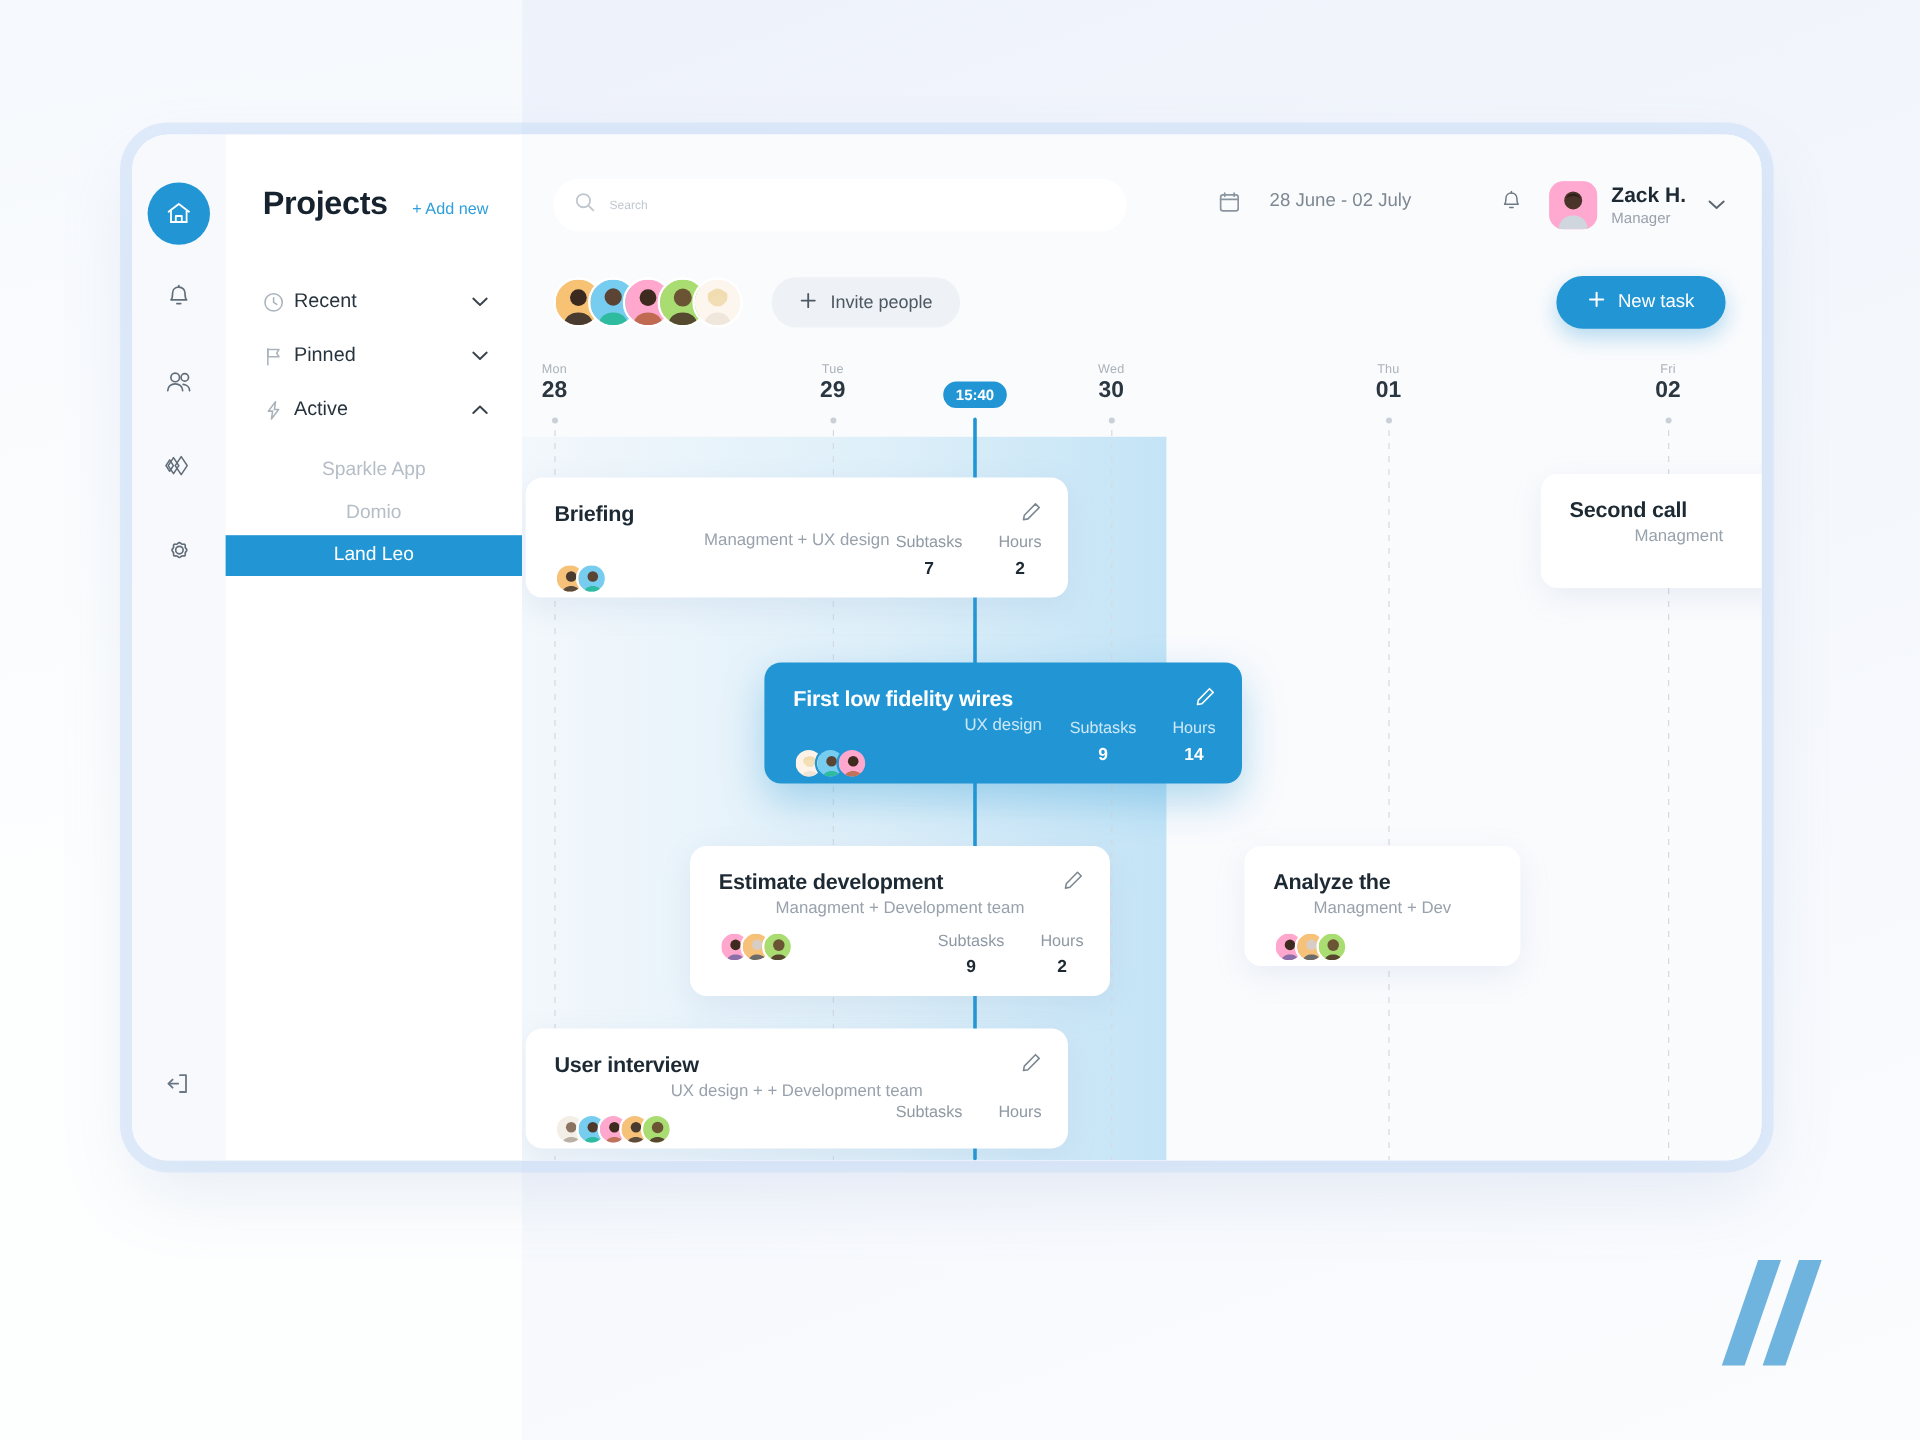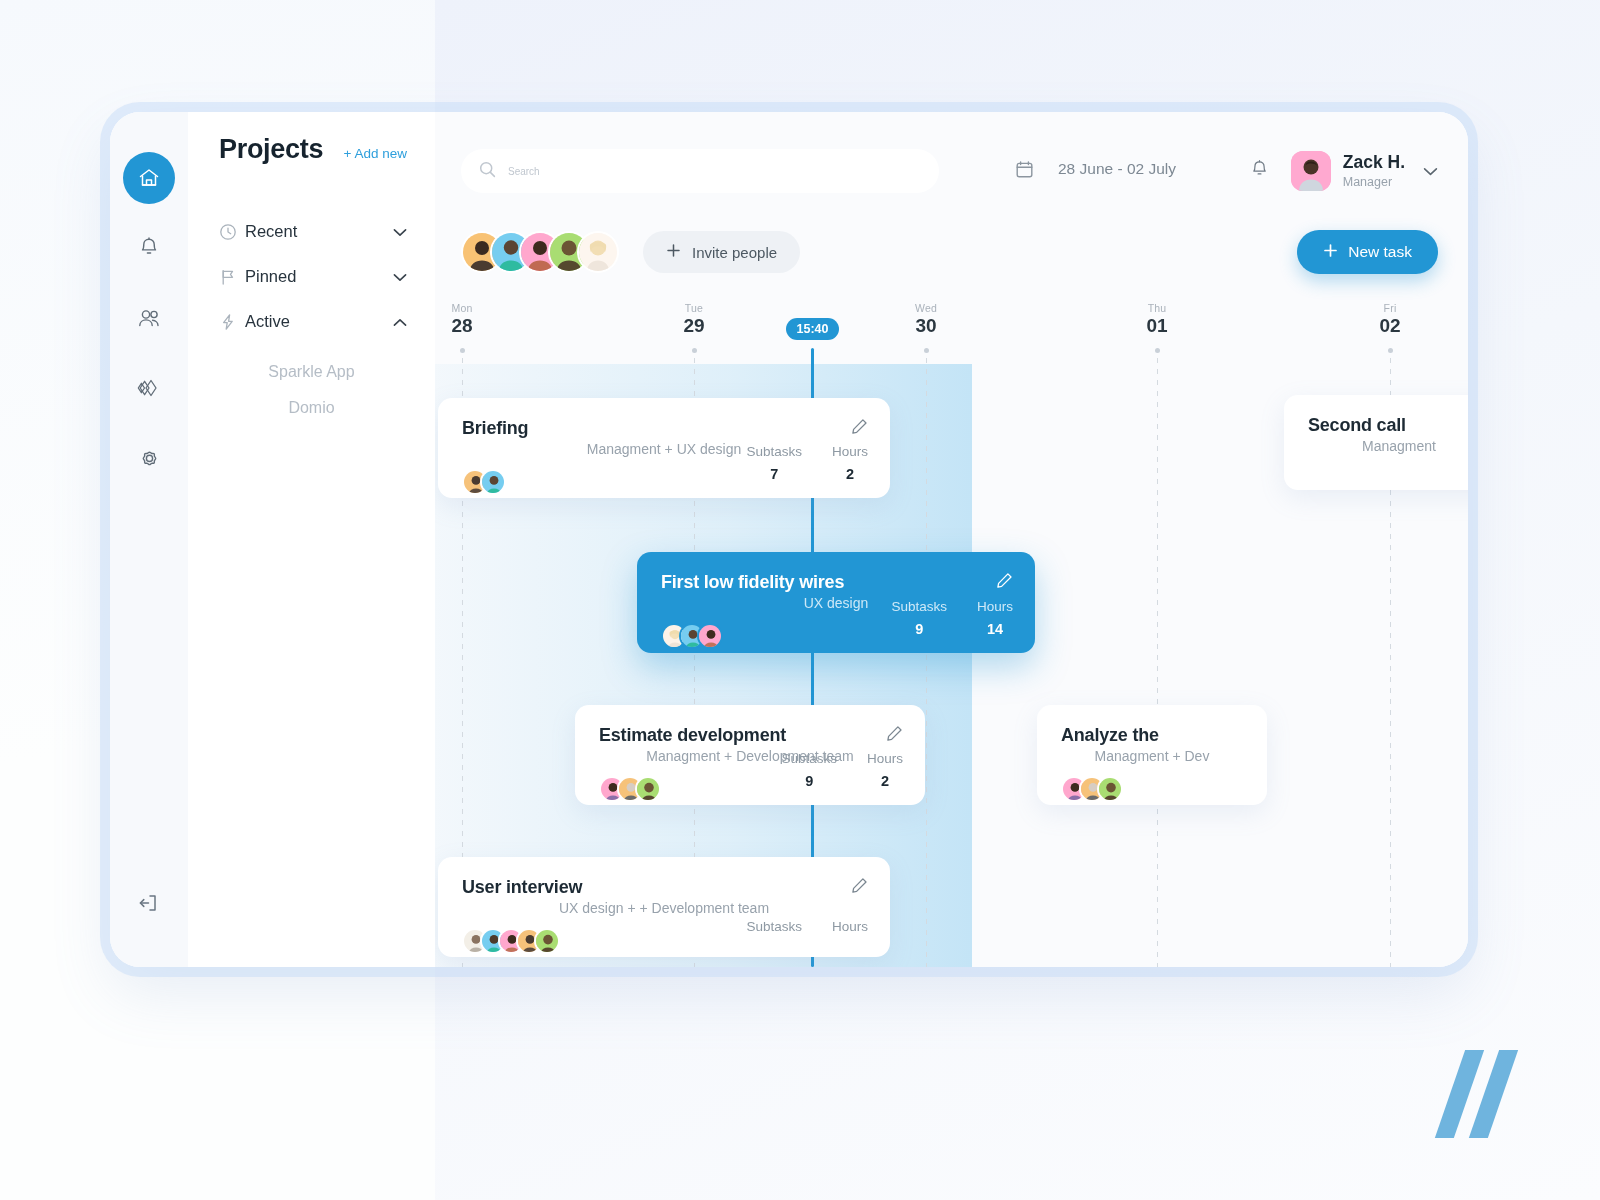--- a/index.html
+++ b/index.html
@@ -29,21 +29,21 @@
   .rail { width:78px; background:#f7f9fc; display:flex; flex-direction:column;
           align-items:center; padding-top:40px; flex:0 0 78px; position:relative; }
   .rail-btn { width:52px; height:52px; border-radius:50%; display:flex; align-items:center;
               justify-content:center; margin-bottom:18px; cursor:pointer; }
   .rail-btn.active { background:#2296d4; }
   .rail-btn svg { display:block; }
   .rail-logout { position:absolute; bottom:40px; left:50%; transform:translateX(-50%);
                  width:44px; height:44px; display:flex; align-items:center; justify-content:center; cursor:pointer; }
 
   
-  .projects { width:247px; flex:0 0 247px; background:#ffffff; padding-top:22px; position:relative; }
+  .projects { width:247px; flex:0 0 247px; background:#ffffff; padding-top:42px; position:relative; }
   .proj-head { display:flex; align-items:baseline; padding:0 28px 0 31px; }
   .proj-title { font-size:27px; font-weight:bold; color:#16232e; letter-spacing:-0.3px; }
   .proj-add { margin-left:auto; font-size:13.5px; color:#2e9fdc; cursor:pointer; }
   .nav { margin-top:44px; }
   .nav-row { display:flex; align-items:center; height:45px; padding:0 28px 0 31px; cursor:pointer; }
   .nav-row .ico { width:26px; display:flex; align-items:center; }
   .nav-lbl { font-size:16.5px; color:#27333d; font-weight:500; }
   .chev { margin-left:auto; }
   .sub-item { height:36px; display:flex; align-items:center; justify-content:center;
               font-size:16px; color:#b5bdc6; cursor:pointer; }
@@ -246,20 +246,21 @@
           <span class="chev">
             <svg width="14" height="9" viewBox="0 0 14 9" fill="none" stroke="#39434d" stroke-width="1.6" stroke-linecap="round" stroke-linejoin="round">
                 <path d="M1.4 7.2 7 1.8l5.6 5.4"></path>
               </svg>
           </span>
         </div>
 
         <div class="nav-gap"></div>
         <div class="sub-item">Sparkle App</div>
         <div class="sub-item">Domio</div>
+        <div class="sub-item selected">Land Leo</div>
         <div class="nav-gap"></div>
 
 
       </div>
     </div>
 
     <div class="main">
 
       <div class="topbar">
         <div class="search">
@@ -479,21 +480,21 @@
               <div class="mlabel">Subtasks</div>
               <div class="mval">9</div>
             </div>
             <div>
               <div class="mlabel">Hours</div>
               <div class="mval">14</div>
             </div>
           </div>
         </div>
 
-        <div class="card" style="left:140px; top:403px; width:350px; height:100px;">
+        <div class="card" style="left:140px; top:403px; width:350px; height:125px;">
           <div class="ctitle">Estimate development</div>
           <div class="csub">Managment + Development team</div>
           <span class="pencil">
             <svg width="17" height="17" viewBox="0 0 17 17" fill="none" stroke="#7b8791" stroke-width="1.3" stroke-linecap="round" stroke-linejoin="round">
               <path d="M11.9 1.9 15 5 5.6 14.4 1.9 15.1 2.6 11.4z"></path>
             </svg>
           </span>
           <div class="cav">
             <div class="av"><svg width="24" height="24" viewBox="0 0 24 24">
                   <rect width="24" height="24" fill="#ffa7cd"></rect>

